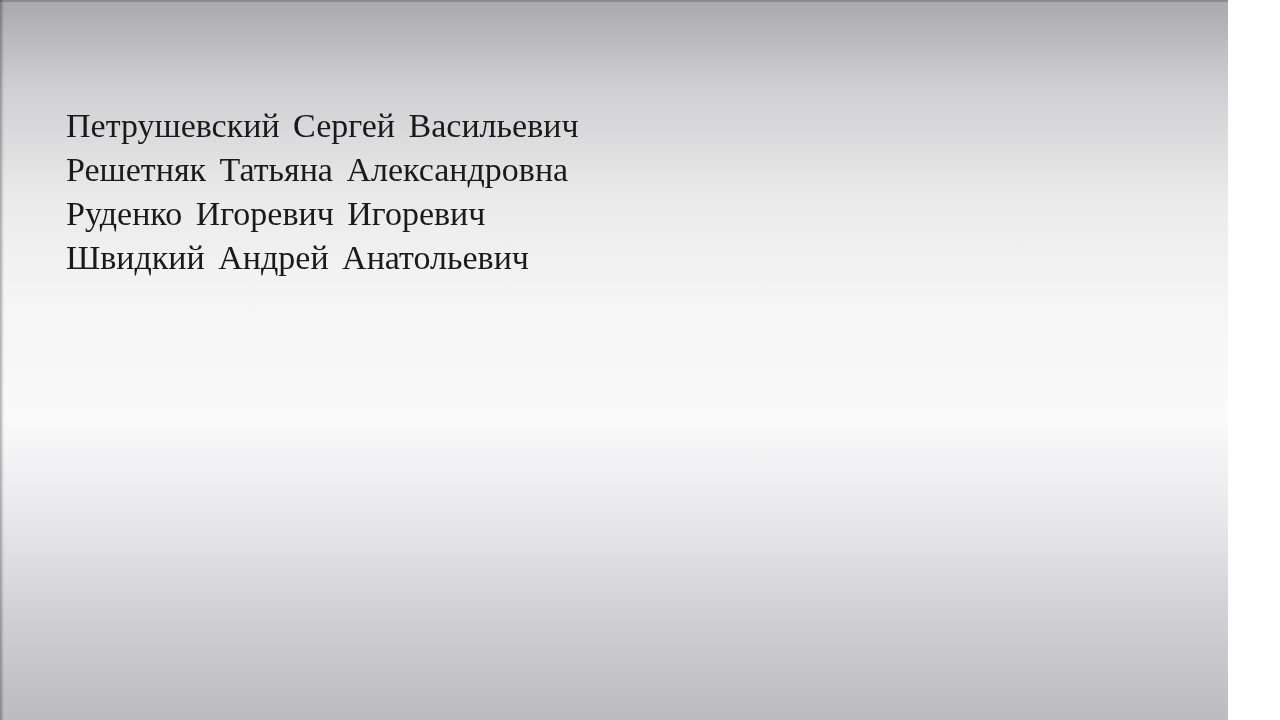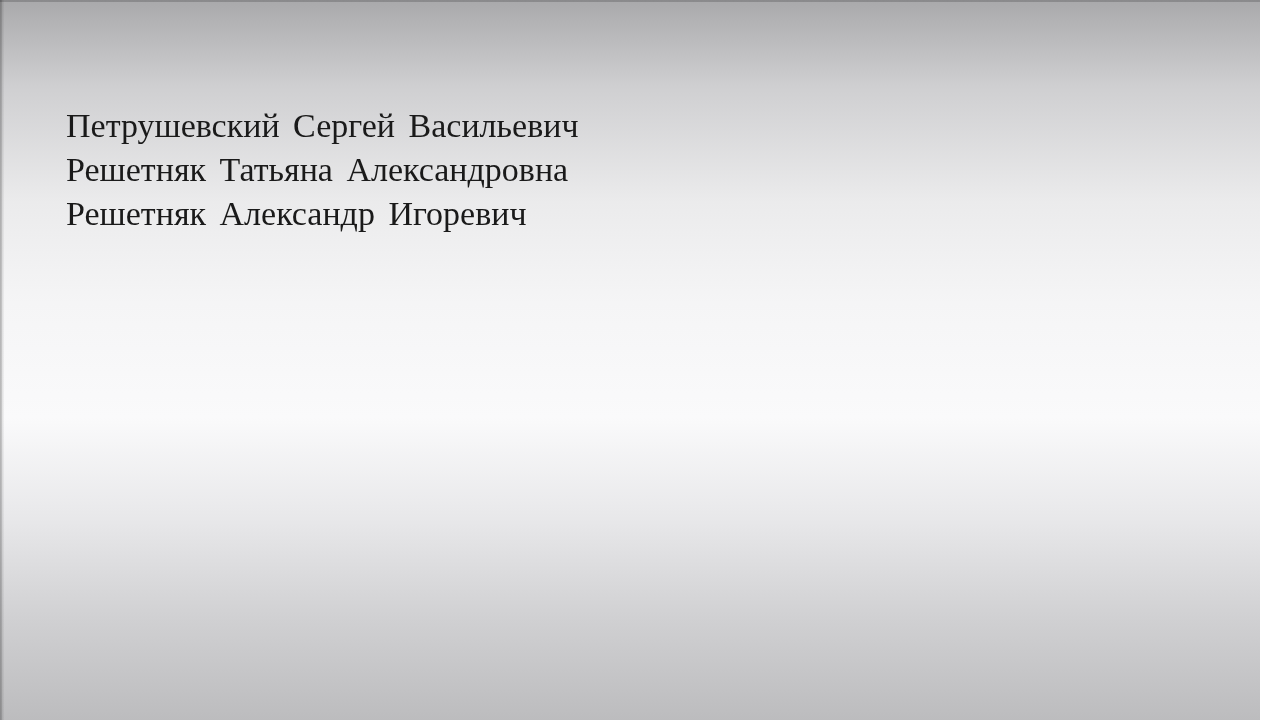--- a/index.html
+++ b/index.html
@@ -17,21 +17,20 @@
     background: linear-gradient(to bottom,
       #a9a9ab 0%,
       #b9b9bb 5%,
       #cfcfd1 12%,
       #ebebec 28%,
       #f5f5f6 42%,
       #fafafb 58%,
       #e8e8ea 72%,
       #d0d0d2 86%,
       #bcbcbe 100%);
-    padding-left: 32px;
   }
   .edge-top {
     position: absolute;
     top: 0; left: 0;
     width: 100%;
     height: 2px;
     background: rgba(0,0,0,0.18);
   }
   .edge-left {
     position: absolute;
@@ -61,15 +60,16 @@
 </style>
 </head>
 <body>
 
 <div class="slide">
   <div class="edge-top"></div>
   <div class="edge-left"></div>
   <div class="name-list">
       <div class="name-line">Петрушевский Сергей Васильевич</div>
       <div class="name-line">Решетняк Татьяна Александровна</div>
-      <div class="name-line">Решетняк Александр Игоревич</div>
+      <div class="name-line">Руденко Игоревич Игоревич</div>
+      <div class="name-line">Швидкий Андрей Анатольевич</div>
     </div>
 </div>
 
 </body></html>

